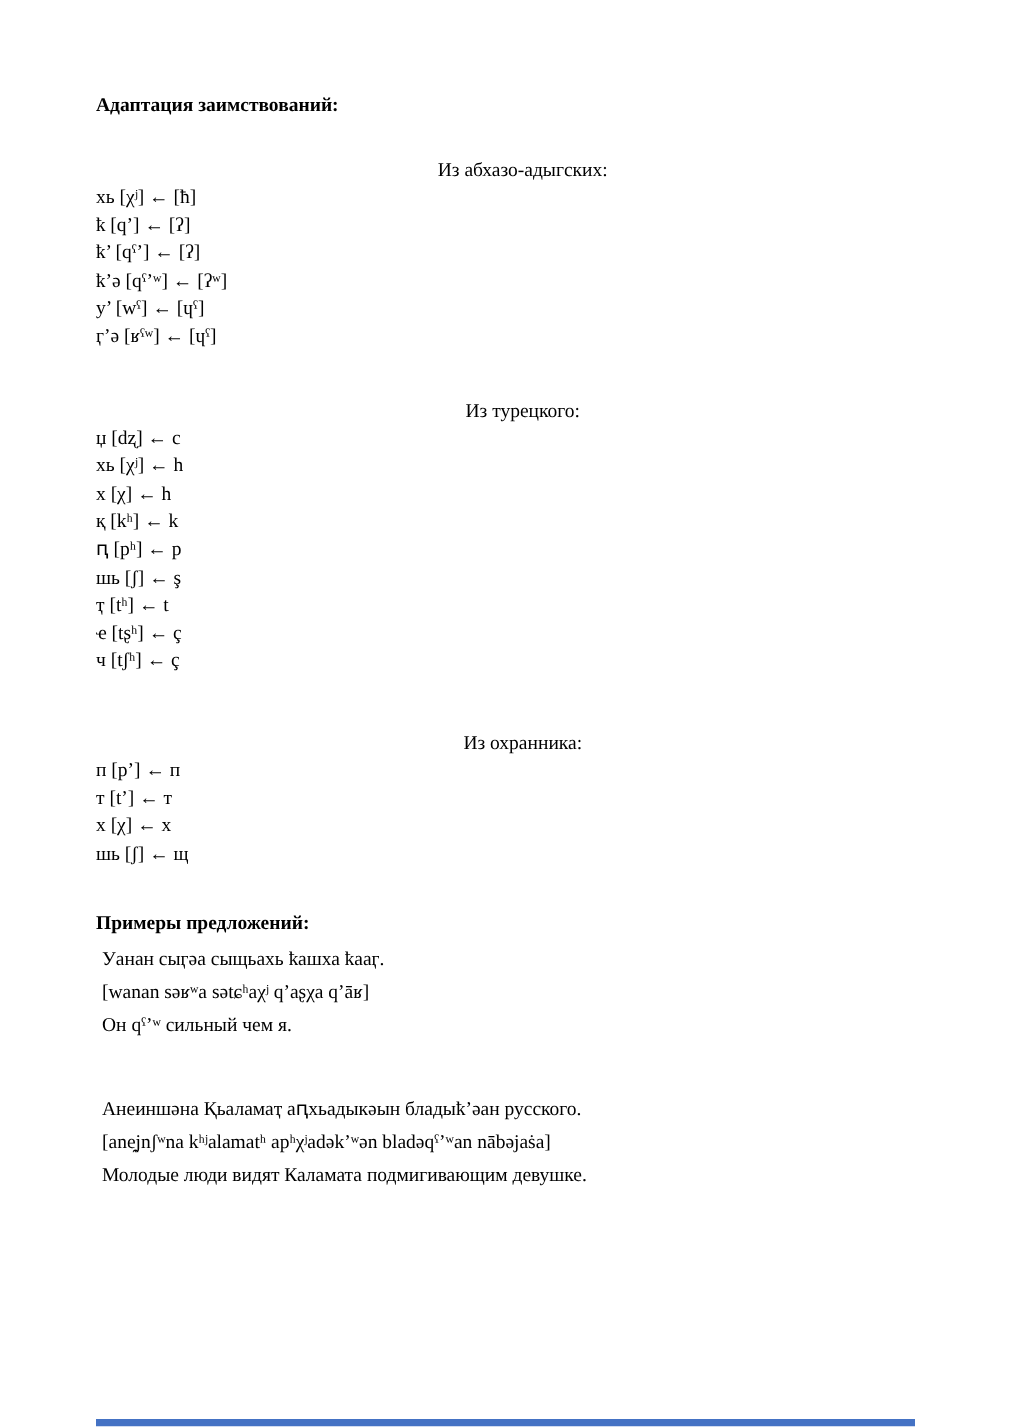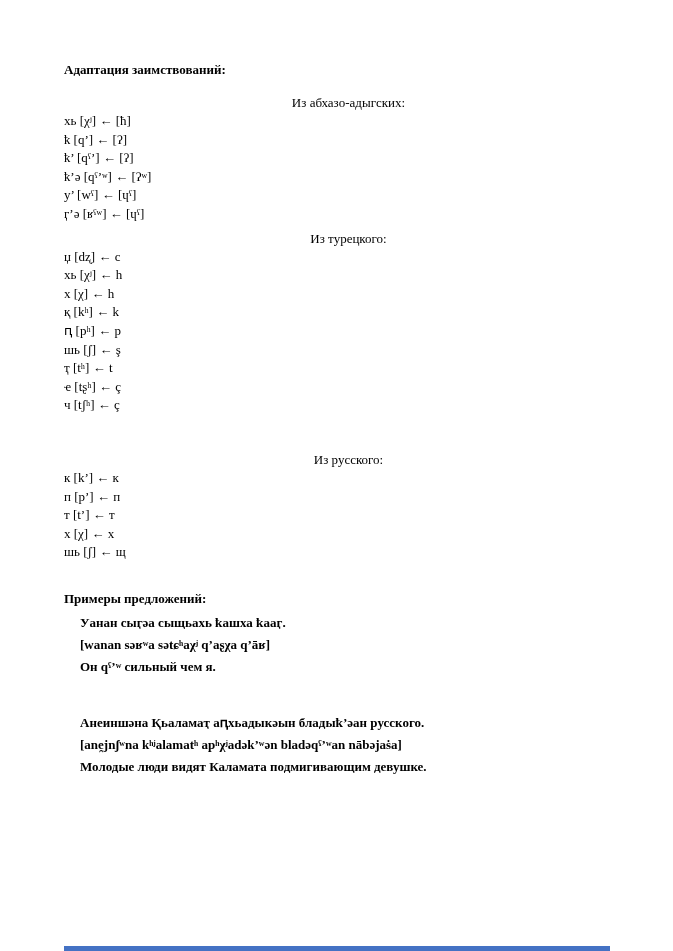--- a/index.html
+++ b/index.html
@@ -19,42 +19,42 @@
     position: relative;
     box-sizing: border-box;
     width: 673px;
     height: 951px;
     padding: 60px 40px 0 64px;
     background: #ffffff;
   }
   .doc-title {
     font-size: 13px;
     font-weight: bold;
-    margin: 0 0 14px 0;
+    margin: 0 0 24px 0;
     line-height: 19px;
   }
   .sec-head {
     margin: 0;
     line-height: 19px;
     text-align: center;
   }
-  .sec-1 { margin-top: 5px; }
+  .sec-1 { margin-top: 30px; }
   .sec-2 { margin-top: 35px; }
   .rule {
     margin: 0;
     line-height: 18.6px;
     white-space: pre;
   }
   .examples-title {
     font-size: 13px;
     font-weight: bold;
     margin: 27px 0 0 0;
     line-height: 19px;
   }
-  .example { margin: 16px; font-weight: bold; }
+  .example { margin: 4px; }
   .example p {
     margin: 0;
     line-height: 22px;
     white-space: pre;
   }
   .ex-0 { margin-top: 4px; }
   .ex-1 { margin-top: 26px; }
   .ex-2 { margin-top: 34px; }
   .blue-strip {
     position: absolute;
@@ -88,22 +88,21 @@
     <p class="rule">х [χ] ← h</p>
     <p class="rule">қ [kʰ] ← k</p>
     <p class="rule">ԥ [pʰ] ← p</p>
     <p class="rule">шь [ʃ] ← ş</p>
     <p class="rule">ҭ [tʰ] ← t</p>
     <p class="rule">ҽ [tʂʰ] ← ç</p>
     <p class="rule">ч [tʃʰ] ← ç</p>
   </section>
 
   <section class="sec-2">
-    <p class="sec-head">Из русского:</p>
-    <p class="rule">к [kʼ] ← к</p>
+    <p class="sec-head">Из охранника:</p>
     <p class="rule">п [pʼ] ← п</p>
     <p class="rule">т [tʼ] ← т</p>
     <p class="rule">х [χ] ← х</p>
     <p class="rule">шь [ʃ] ← щ</p>
   </section>
 
   <p class="examples-title">Примеры предложений:</p>
 
   <div class="example ex-0">
     <p>Уанан сыӷәа сыщьахь ҟашха ҟааӷ.</p>

